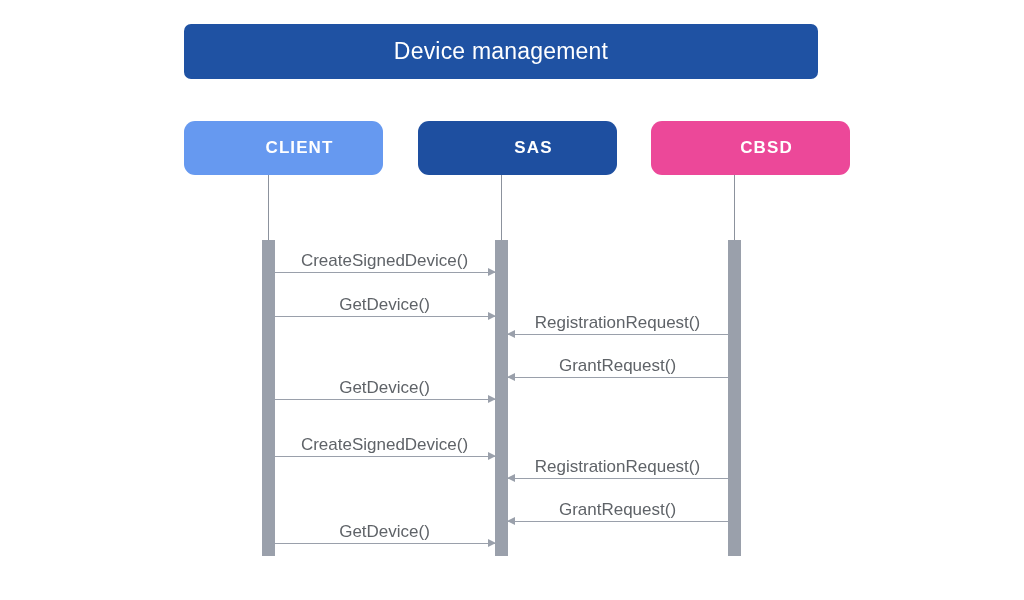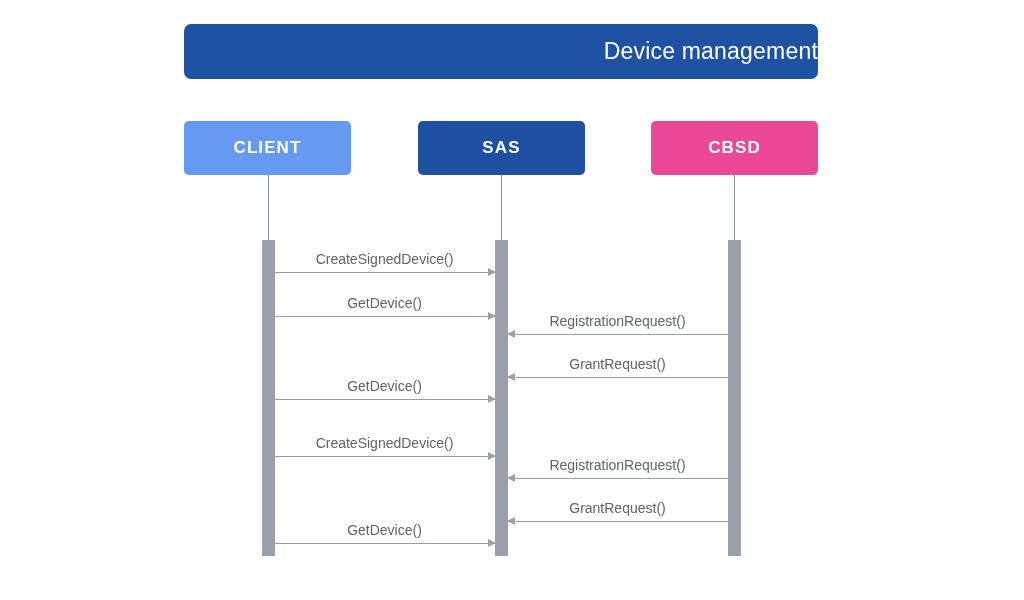--- a/index.html
+++ b/index.html
@@ -24,39 +24,40 @@
   .title-bar {
     position: absolute;
     left: 184px;
     top: 24px;
     width: 634px;
     height: 55px;
     border-radius: 7px;
     background: #1f52a3;
     display: flex;
     align-items: center;
-    justify-content: flex-end;
+    justify-content: center;
   }
   .title-bar .title-text {
     color: #ffffff;
     font-size: 23px;
     font-weight: 400;
     letter-spacing: 0.2px;
   }
 
   
   .participant {
     position: absolute;
     top: 121px;
     width: 167px;
     height: 54px;
-    border-radius: 5px;
+    border-radius: 11px;
     display: flex;
     align-items: center;
     justify-content: center;
+    padding-left: 32px;
   }
   .participant .p-label {
     color: #ffffff;
     font-size: 17px;
     font-weight: 700;
     letter-spacing: 1.1px;
   }
   .p-client { left: 184px;  background: #6699f0; }
   .p-sas    { left: 418px;  background: #1e4fa0; }
   .p-cbsd   { left: 651px;  background: #ec4899; }
@@ -95,21 +96,21 @@
     left: 0;
     top: 0;
     height: 1px;
     background: #9aa0ab;
   }
   .msg-label {
     position: absolute;
     top: -21px;
     width: 100%;
     text-align: center;
-    font-size: 14px;
+    font-size: 17px;
     color: #5f6368;
     white-space: nowrap;
   }
   .arrow-head {
     position: absolute;
     top: -4px;
     width: 0;
     height: 0;
     border-top: 4.5px solid transparent;
     border-bottom: 4.5px solid transparent;

